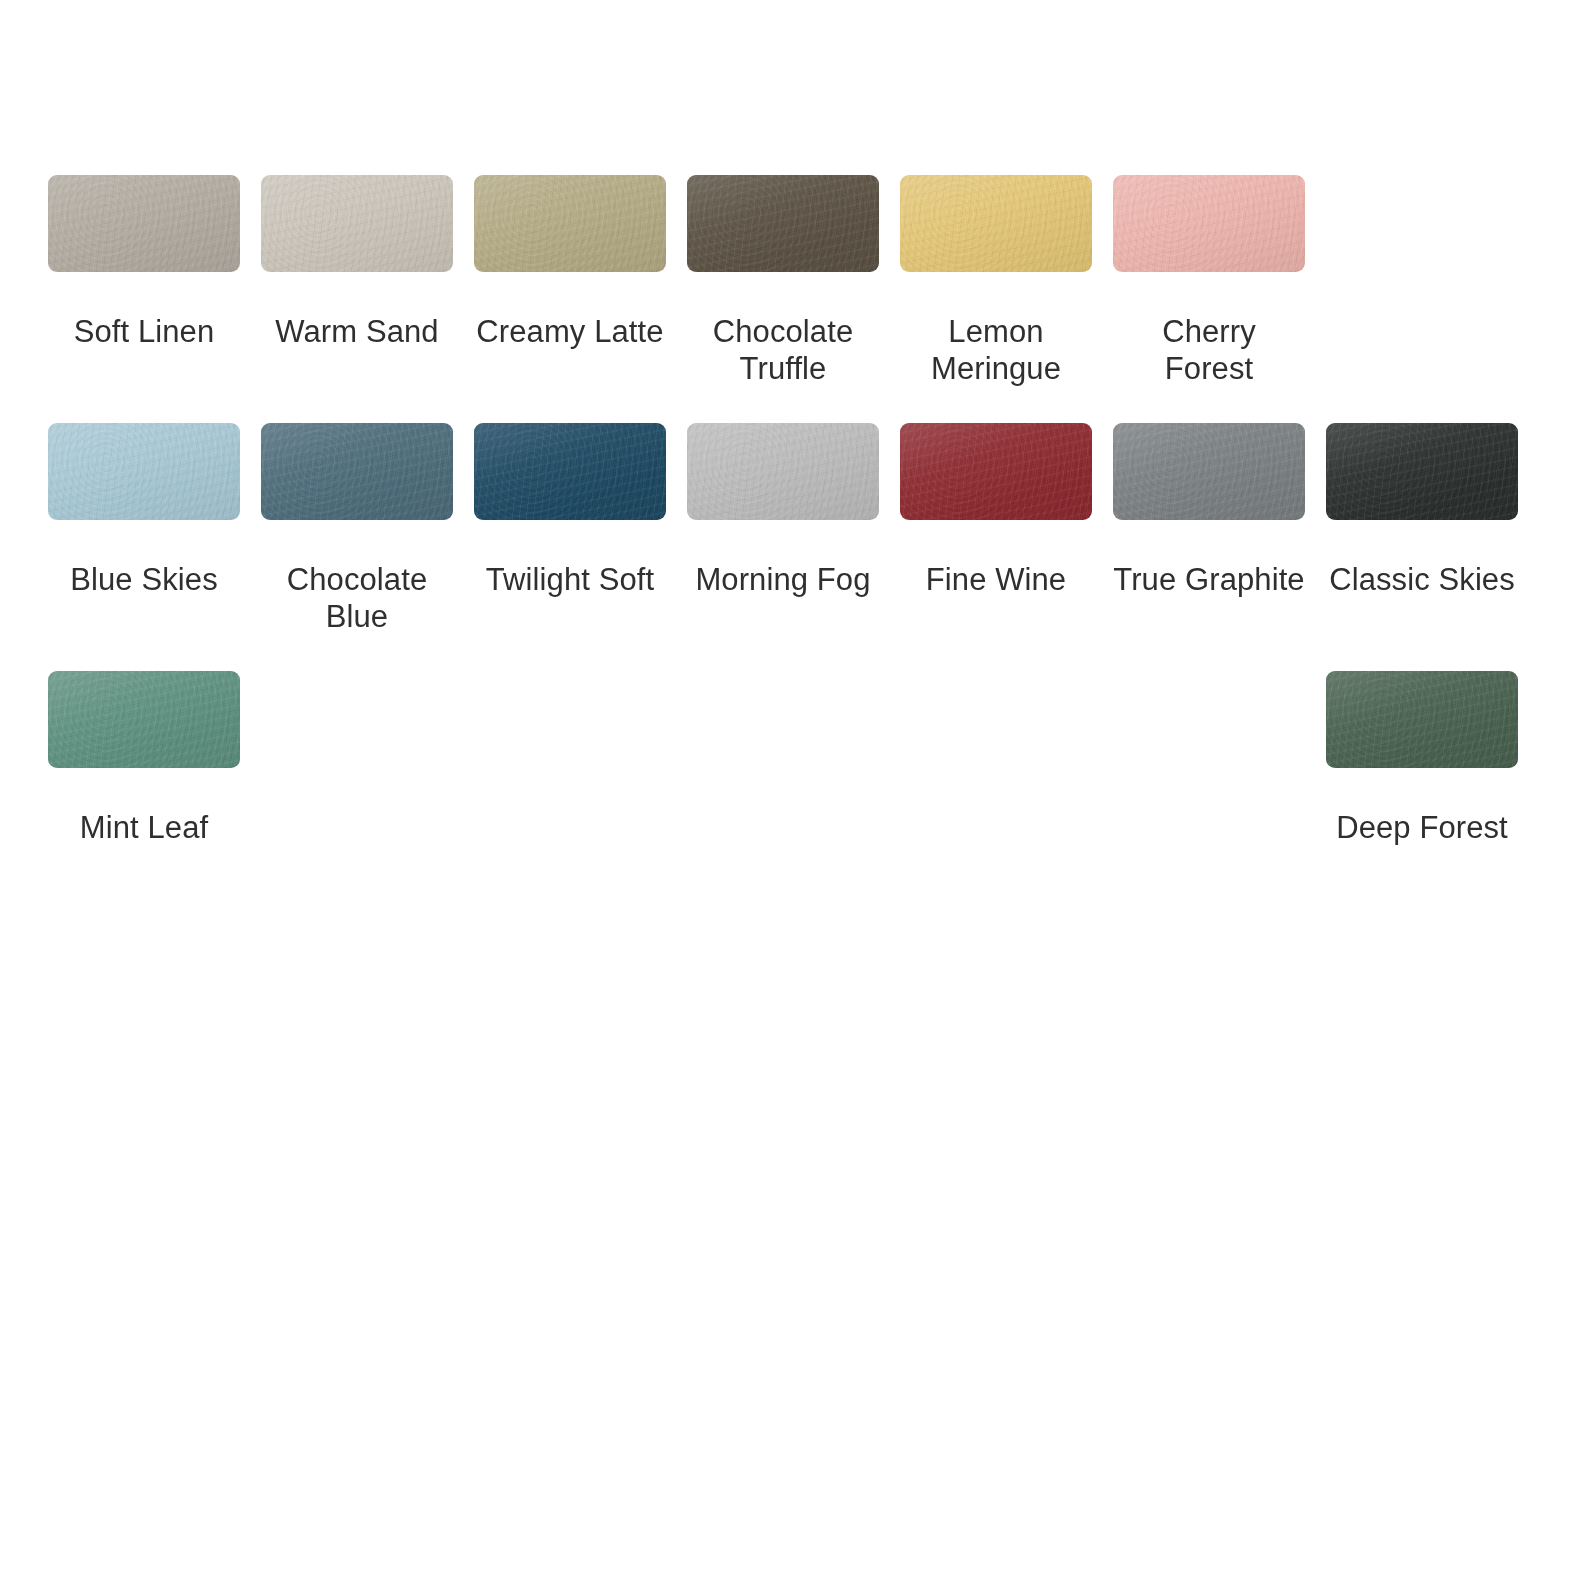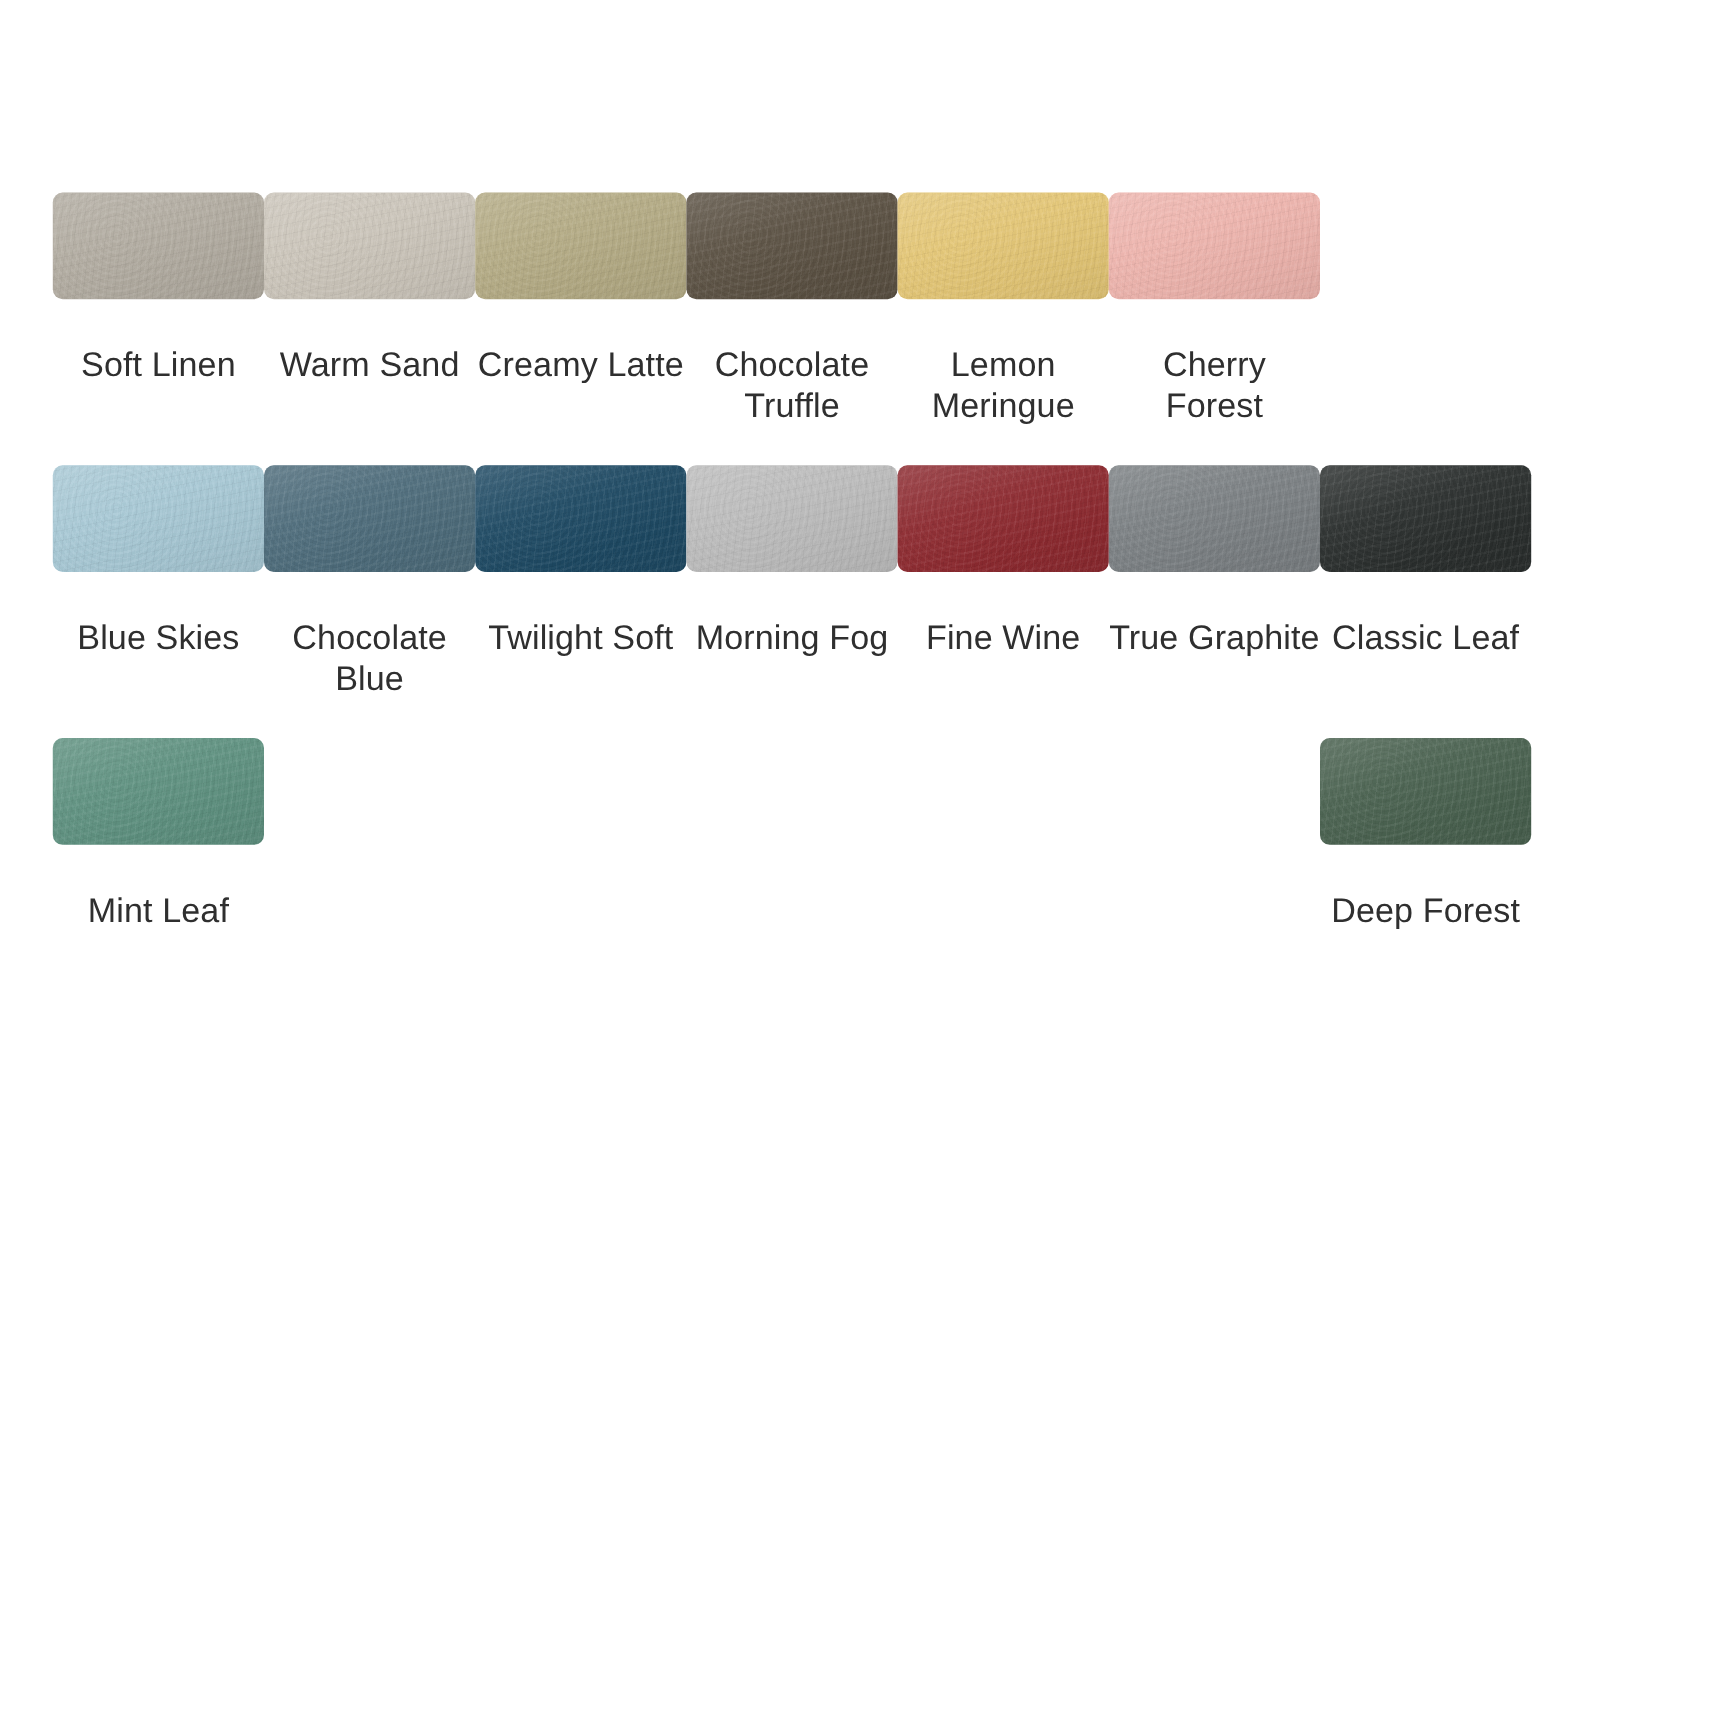--- a/index.html
+++ b/index.html
@@ -18,20 +18,21 @@
 
   .palette {
     box-sizing: border-box;
     width: 1576px;
     padding: 175px 48px 0 48px;
   }
 
   .swatch-row {
     display: grid;
     grid-template-columns: repeat(7, 192px);
+    column-gap: 21px;
     align-items: start;
   }
 
   
   .swatch-row + .swatch-row {
     margin-top: 36px;
   }
 
   .swatch-cell {
     width: 192px;
@@ -212,21 +213,21 @@
           <span class="grain"></span>
           <span class="sheen"></span>
         </div>
         <div class="swatch-label">True Graphite</div>
       </div>
       <div class="swatch-cell">
         <div class="swatch-chip" style="background-color: rgb(43, 47, 46);">
           <span class="grain"></span>
           <span class="sheen"></span>
         </div>
-        <div class="swatch-label">Classic Leaf</div>
+        <div class="swatch-label">Classic Skies</div>
       </div>
     </div>
     <div class="swatch-row">
       <div class="swatch-cell">
         <div class="swatch-chip" style="background-color: rgb(95, 146, 129);">
           <span class="grain"></span>
           <span class="sheen"></span>
         </div>
         <div class="swatch-label">Mint Leaf</div>
       </div>

